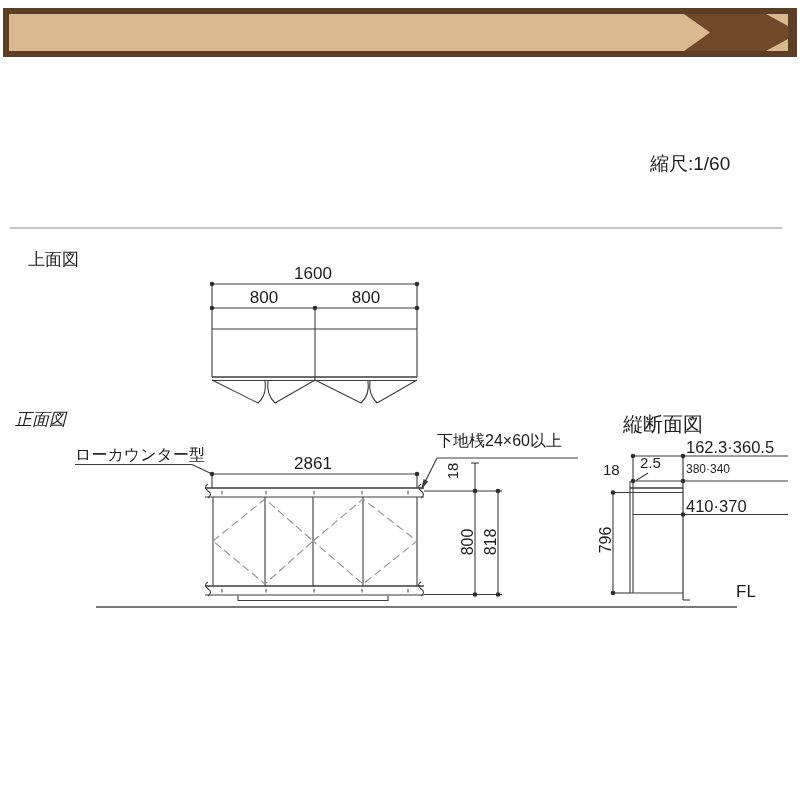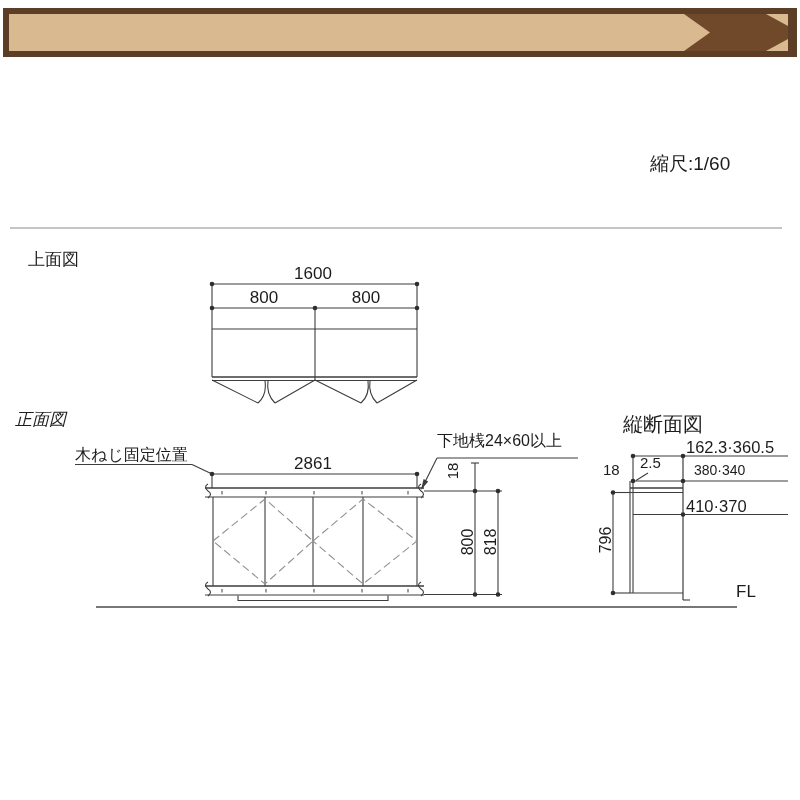--- a/index.html
+++ b/index.html
@@ -171,27 +171,27 @@
 
   <div class="t vlabel" style="left:28px;top:251px;">上面図</div>
   <div class="t vlabel" style="left:15px;top:411px;font-style:italic;">正面図</div>
   <div class="t vlabel" style="left:623px;top:405px;font-size:20px;margin-top:8px;">縦断面図</div>
 
   <div class="t dim c" style="left:283px;top:265px;width:60px;">1600</div>
   <div class="t dim c" style="left:234px;top:289px;width:60px;">800</div>
   <div class="t dim c" style="left:336px;top:289px;width:60px;">800</div>
 
   <div class="t dim c" style="left:283px;top:455px;width:60px;">2861</div>
-  <div class="t note" style="left:75px;top:446px;">木ねじ固定位置</div>
+  <div class="t note" style="left:75px;top:446px;">ローカウンター型</div>
   <div class="t note" style="left:437px;top:432px;">下地桟24×60以上</div>
   <div class="t dims rot" style="left:438px;top:463px;width:30px;height:16px;font-size:15px;">18</div>
   <div class="t dims rot" style="left:437px;top:534px;width:60px;height:16px;">800</div>
   <div class="t dims rot" style="left:460px;top:534px;width:60px;height:16px;">818</div>
 
   <div class="t dims" style="left:686px;top:438px;font-size:16.5px;">162.3·360.5</div>
-  <div class="t dims" style="left:686px;top:463px;font-size:14px;margin-left:8px;">380·340</div>
+  <div class="t dims" style="left:686px;top:463px;font-size:12px;">380·340</div>
   <div class="t dims" style="left:686px;top:497px;font-size:16.5px;">410·370</div>
   <div class="t dims" style="left:640px;top:455px;font-size:15px;">2.5</div>
   <div class="t dims" style="left:603px;top:462px;font-size:15px;">18</div>
   <div class="t dims rot" style="left:575px;top:532px;width:60px;height:16px;">796</div>
   <div class="t dim" style="left:710px;top:583px;margin-left:26px;">FL</div>
 
 </div>
 
 </body></html>

